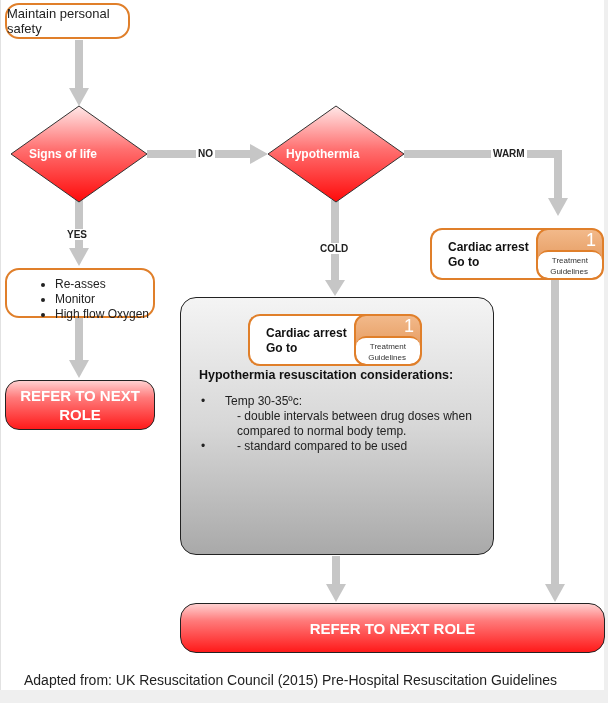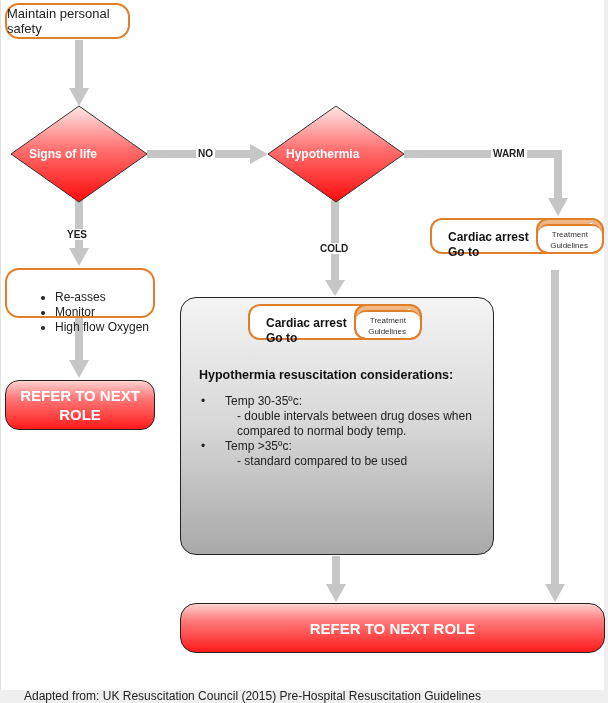--- a/index.html
+++ b/index.html
@@ -6,45 +6,45 @@
   body { width:608px; height:703px; background:#efefef; position:relative; overflow:hidden;
          font-family:"Liberation Sans", sans-serif; }
   #canvas { position:absolute; left:0; top:0; width:604px; height:690px; background:#ffffff; border-left:1px solid #e2e2e2; box-sizing:border-box; }
   svg#arrows { position:absolute; left:0; top:0; width:608px; height:703px; }
   .box { position:absolute; box-sizing:border-box; }
   .orange-box { border:2px solid #e07f2a; border-radius:14px; background:#fff; }
   .start { left:5px; top:3px; width:125px; height:36px; font-size:13px; color:#222; display:flex; align-items:center; justify-content:center; }
   .diamond-label { position:absolute; color:#fff; font-weight:bold; font-size:12px; text-align:left; }
   .edge-label { position:absolute; font-size:10px; font-weight:bold; color:#222; background:#fff; padding:0 2px; }
   .list-box { left:5px; top:268px; width:150px; height:50px; font-size:12px; color:#222; }
-  .list-box ul { margin:20px 0 0 0; padding-left:48px; }
+  .list-box ul { margin:7px 0 0 0; padding-left:48px; }
   .list-box li { line-height:15px; }
   .refer-small { left:5px; top:380px; width:150px; height:50px; border:1.5px solid #222; border-radius:14px;
      background:linear-gradient(#ffd0d0 0%, #ff7a7a 35%, #ff1a1a 100%); color:#fff; font-weight:bold; font-size:15px;
      display:flex; align-items:center; justify-content:center; text-align:center; line-height:19px; }
   .refer-big { left:180px; top:603px; width:425px; height:50px; border:1.5px solid #222; border-radius:16px;
      background:linear-gradient(#ffd0d0 0%, #ff7a7a 35%, #ff1a1a 100%); color:#fff; font-weight:bold; font-size:15px;
      display:flex; align-items:center; justify-content:center; }
   .grey-panel { left:180px; top:297px; width:314px; height:258px; border:1.5px solid #222; border-radius:16px;
      background:linear-gradient(#f4f4f4 0%, #d7d7d7 50%, #a9a9a9 100%); }
-  .ca-box { position:absolute; width:174px; height:36px; }
+  .ca-box { position:absolute; width:174px; height:52px;margin-top:10px; }
   .ca-left { position:absolute; left:0; top:0; width:120px; height:100%; box-sizing:border-box;
      border:2px solid #e07f2a; border-right:none; border-radius:12px 0 0 12px; background:#fff;
      font-weight:bold; font-size:12px; color:#111; padding:10px 0 0 16px; line-height:15px; }
   .ca-right { position:absolute; right:0; top:0; width:68px; height:100%; box-sizing:border-box;
      border:2px solid #e07f2a; border-radius:12px; background:linear-gradient(#f2b98a,#e08d4c); overflow:hidden; }
   .ca-num { position:absolute; right:6px; top:0; color:#fff; font-size:18px; }
   .ca-sub { position:absolute; left:0; right:0; bottom:0; height:28px; background:#fff; border-top:2px solid #e07f2a;
      border-radius:10px 10px 10px 10px; font-size:8px; color:#333; text-align:right; padding:3px 14px 0 0; line-height:11px; box-sizing:border-box; }
   .hypo-title { position:absolute; left:18px; top:70px; font-weight:bold; font-size:12.5px; color:#111; }
   .hypo-list { position:absolute; left:18px; top:96px; width:290px; font-size:12px; color:#222; line-height:15px; }
   .hypo-item { position:relative; padding-left:26px; }
   .hypo-item::before { content:"\2022"; position:absolute; left:2px; top:0; }
   .hypo-sub { padding-left:12px; }
-  .footer { position:absolute; left:24px; top:689px; font-size:12px; color:#222; }
+  .footer { position:absolute; left:24px; top:672px; font-size:14px; color:#222; }
 </style>
 </head>
 <body>
 
 <div id="canvas"></div>
 
 <svg id="arrows" xmlns="http://www.w3.org/2000/svg">
   <defs>
     <linearGradient id="redg" x1="0" y1="0" x2="0" y2="1">
       <stop offset="0" stop-color="#ffe8e8"></stop>
@@ -136,21 +136,20 @@
       </div>
     </div>
   </div>
   <div class="hypo-title">Hypothermia resuscitation considerations:</div>
   <div class="hypo-list">
     <div class="hypo-item">
       <div>Temp 30-35ºc:</div>
       <div class="hypo-sub">- double intervals between drug doses when compared to normal body temp.</div>
     </div>
     <div class="hypo-item">
-      <div>Temp &gt;35ºc:</div>
       <div class="hypo-sub">- standard compared to be used</div>
     </div>
   </div>
 </div>
 
 <div class="box refer-big">
   <span>REFER TO NEXT ROLE</span>
 </div>
 
 <div class="footer">Adapted from: UK Resuscitation Council (2015) Pre-Hospital Resuscitation Guidelines</div>

